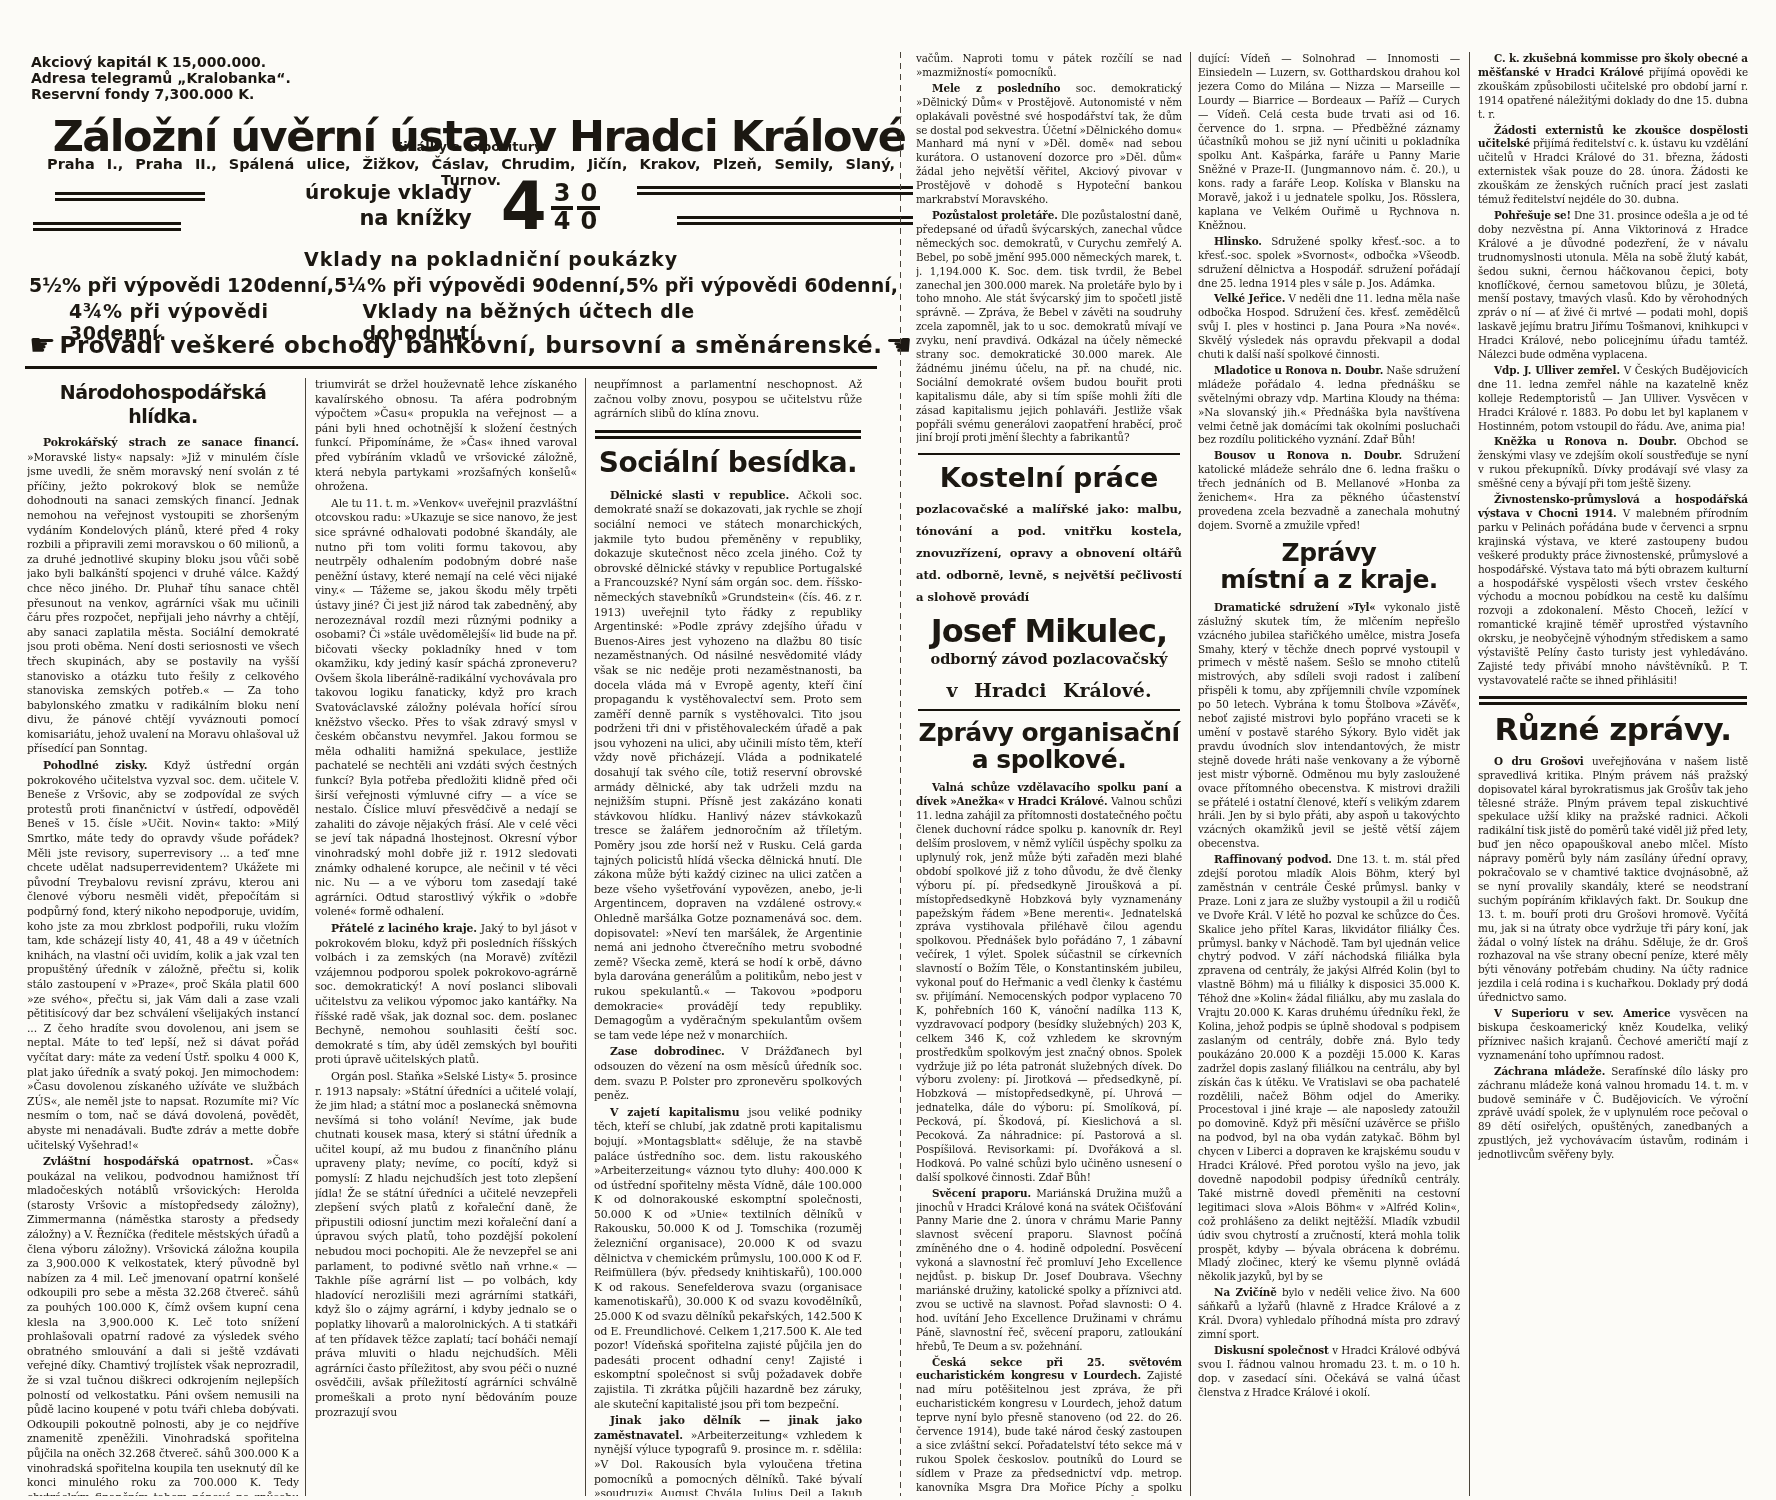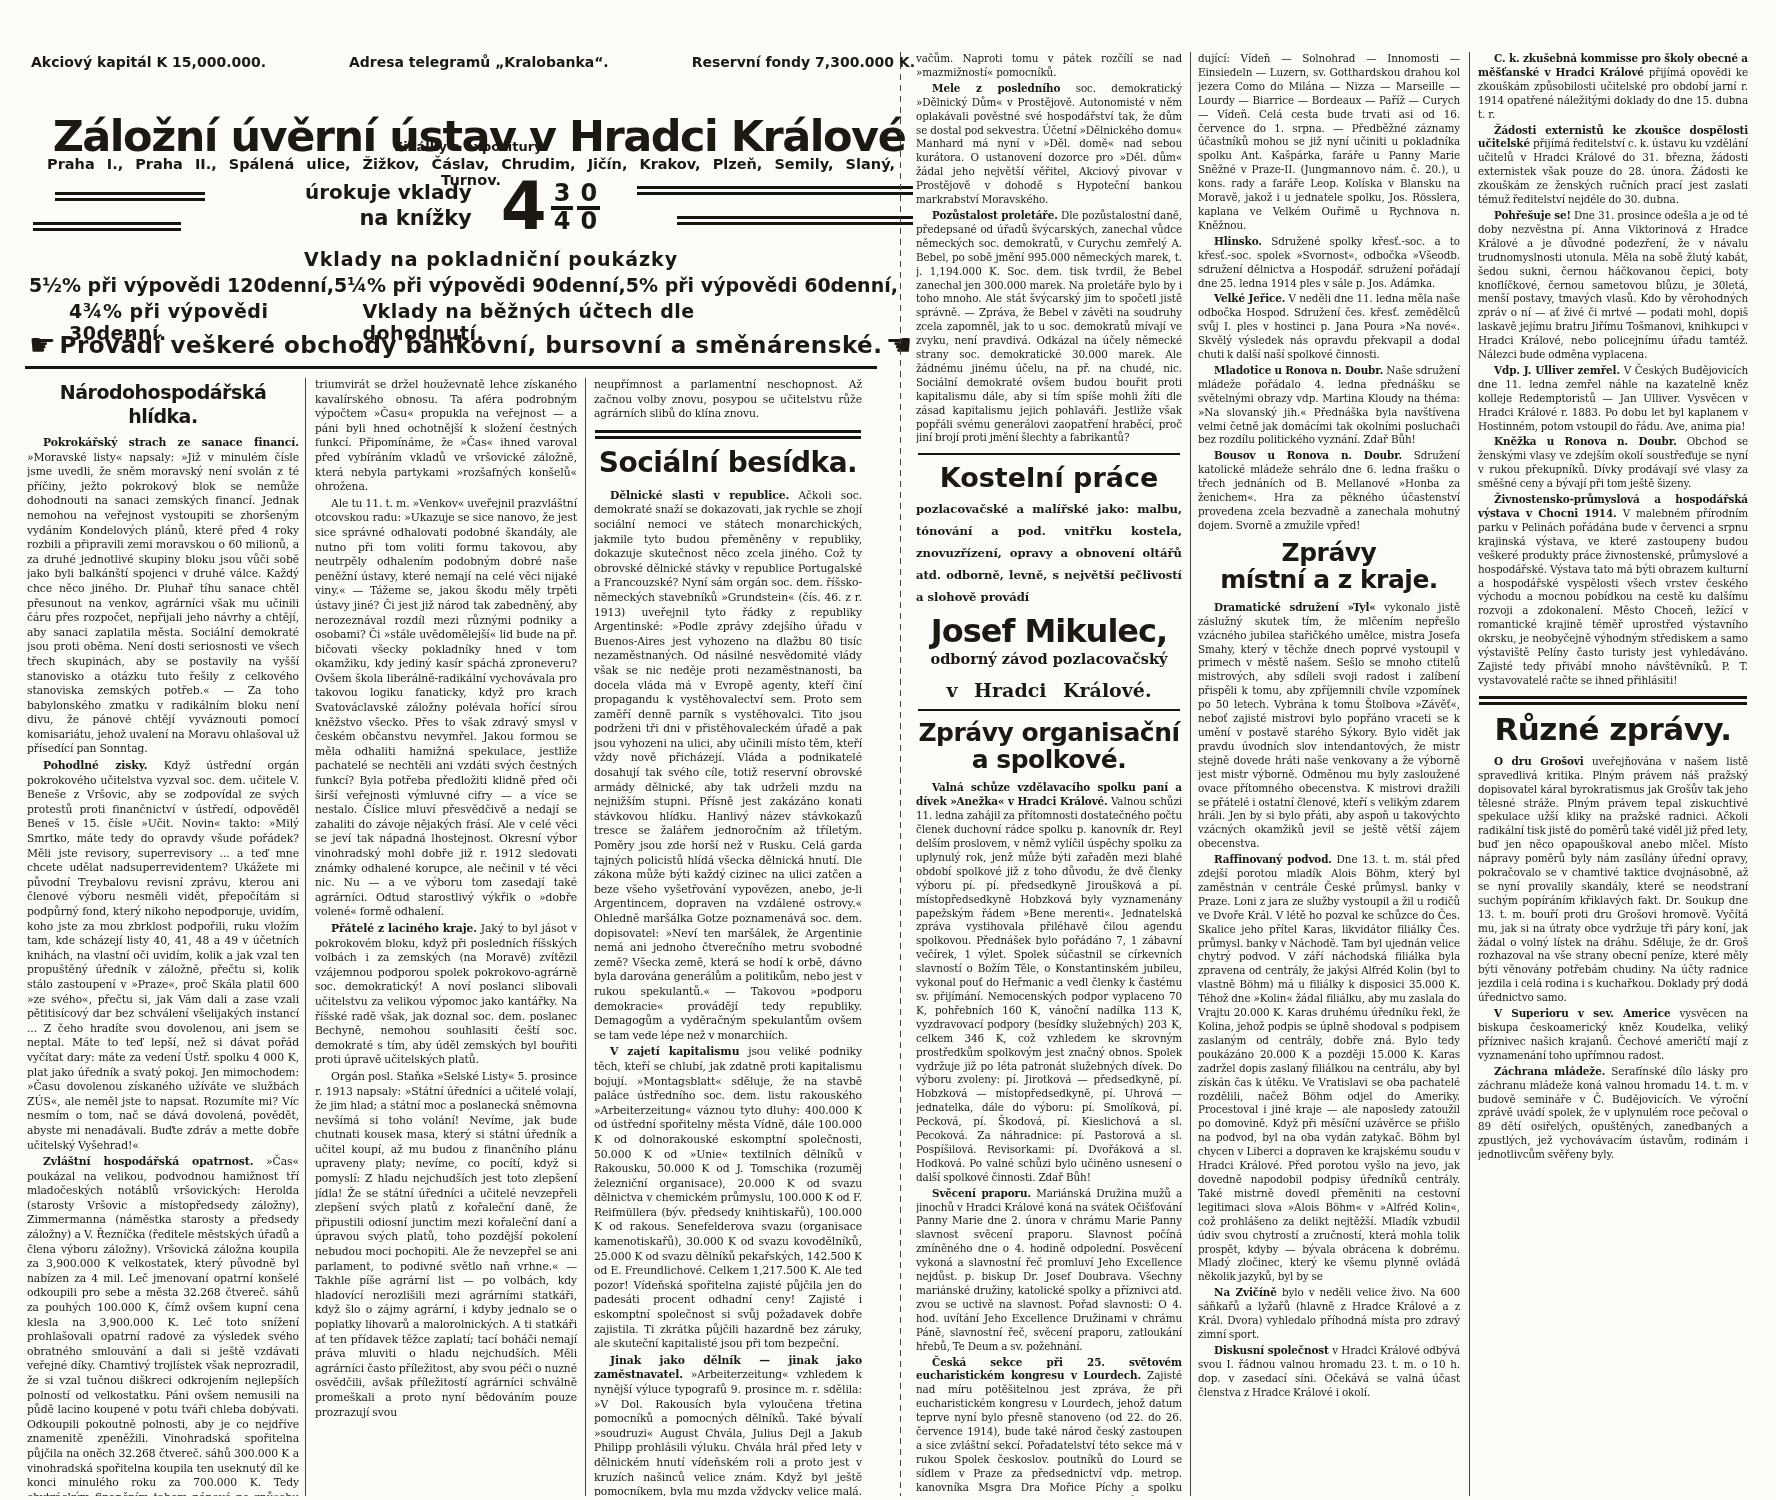--- a/index.html
+++ b/index.html
@@ -1,21 +1,21 @@
 <!DOCTYPE html>
 <html><head>
 <meta charset="utf-8">
 <style>
   html,body{margin:0;padding:0;background:#e9e7e1;}
   .page{position:relative;width:1776px;height:1500px;background:#fcfbf7;color:#1c1812;overflow:hidden;
         font-family:"DejaVu Serif",serif;}
   
   .ad{position:absolute;left:25px;top:40px;width:892px;height:322px;}
   .ad-top{position:absolute;top:14px;left:6px;right:2px;display:flex;justify-content:space-between;
-          font:bold 14px "DejaVu Sans",sans-serif;}
+          font:bold 14px "DejaVu Sans",sans-serif;flex-direction:column;}
   .ad-title{position:absolute;top:44px;left:16px;right:0;text-align:center;
             font:900 43px/46px "DejaVu Sans",sans-serif;letter-spacing:-1.5px;}
   .ad-blabel{position:absolute;top:99px;left:0;right:0;text-align:center;font:bold 13px "DejaVu Sans",sans-serif;}
   .ad-branches{position:absolute;top:116px;left:0;right:0;text-align:center;
                font:bold 14.5px "DejaVu Sans",sans-serif;word-spacing:7px;}
   .drule2{position:absolute;height:3px;border-top:3px solid #17130d;border-bottom:3px solid #17130d;}
   .rate-wrap{position:absolute;left:280px;top:138px;display:flex;align-items:center;gap:29px;}
   .rate-words{text-align:right;font-family:"DejaVu Sans",sans-serif;font-weight:900;}
   .rw1{font-size:20px;line-height:22px;}
   .rw2{font-size:21px;line-height:30px;}
@@ -137,20 +137,21 @@
     <p class="para"><span>Ale tu 11. t. m. »Venkov« uveřejnil prazvláštní otcovskou radu: »Ukazuje se sice nanovo, že jest sice správné odhalovati podobné škandály, ale nutno při tom voliti formu takovou, aby neutrpěly odhalením podobným dobré naše peněžní ústavy, které nemají na celé věci nijaké viny.« — Tážeme se, jakou škodu měly trpěti ústavy jiné? Či jest již národ tak zabedněný, aby nerozeznával rozdíl mezi různými podniky a osobami? Či »stále uvědomělejší« lid bude na př. bičovati všecky pokladníky hned v tom okamžiku, kdy jediný kasír spáchá zproneveru? Ovšem škola liberálně-radikální vychovávala pro takovou logiku fanaticky, když pro krach Svatováclavské záložny polévala hořící sírou kněžstvo všecko. Přes to však zdravý smysl v českém občanstvu nevymřel. Jakou formou se měla odhaliti hamižná spekulace, jestliže pachatelé se nechtěli ani vzdáti svých čestných funkcí? Byla potřeba předložiti klidně před oči širší veřejnosti výmluvné cifry — a více se nestalo. Číslice mluví přesvědčivě a nedají se zahaliti do závoje nějakých frásí. Ale v celé věci se jeví tak nápadná lhostejnost. Okresní výbor vinohradský mohl dobře již r. 1912 sledovati známky odhalené korupce, ale nečinil v té věci nic. Nu — a ve výboru tom zasedají také agrárníci. Odtud starostlivý výkřik o »dobře volené« formě odhalení.</span></p>
     <p class="para"><b class="lead">Přátelé z laciného kraje.</b> <span>Jaký to byl jásot v pokrokovém bloku, když při posledních říšských volbách i za zemských (na Moravě) zvítězil vzájemnou podporou spolek pokrokovo-agrárně soc. demokratický! A noví poslanci slibovali učitelstvu za velikou výpomoc jako kantářky. Na říšské radě však, jak doznal soc. dem. poslanec Bechyně, nemohou souhlasiti čeští soc. demokraté s tím, aby úděl zemských byl bouřiti proti úpravě učitelských platů.</span></p>
     <p class="para"><span>Orgán posl. Staňka »Selské Listy« 5. prosince r. 1913 napsaly: »Státní úředníci a učitelé volají, že jim hlad; a státní moc a poslanecká sněmovna nevšímá si toho volání! Nevíme, jak bude chutnati kousek masa, který si státní úředník a učitel koupí, až mu budou z finančního plánu upraveny platy; nevíme, co pocítí, když si pomyslí: Z hladu nejchudších jest toto zlepšení jídla! Že se státní úředníci a učitelé nevzepřeli zlepšení svých platů z kořaleční daně, že připustili odiosní junctim mezi kořaleční daní a úpravou svých platů, toho pozdější pokolení nebudou moci pochopiti. Ale že nevzepřel se ani parlament, to podivné světlo naň vrhne.« — Takhle píše agrární list — po volbách, kdy hladovící nerozlišili mezi agrárními statkáři, když šlo o zájmy agrární, i kdyby jednalo se o poplatky lihovarů a malorolnických. A ti statkáři ať ten přídavek těžce zaplatí; tací boháči nemají práva mluviti o hladu nejchudších. Měli agrárníci často příležitost, aby svou péči o nuzné osvědčili, avšak příležitostí agrárníci schválně promeškali a proto nyní bědováním pouze prozrazují svou</span></p>
   </div>
 
   <div class="col left" id="c-l3">
     <p class="para cont"><span>neupřímnost a parlamentní neschopnost. Až začnou volby znovu, posypou se učitelstvu růže agrárních slibů do klína znovu.</span></p>
     <div class="drule"></div>
     <h2 class="h-sec">Sociální besídka.</h2>
     <p class="para"><b class="lead">Dělnické slasti v republice.</b> <span>Ačkoli soc. demokraté snaží se dokazovati, jak rychle se zhojí sociální nemoci ve státech monarchických, jakmile tyto budou přeměněny v republiky, dokazuje skutečnost něco zcela jiného. Což ty obrovské dělnické stávky v republice Portugalské a Francouzské? Nyní sám orgán soc. dem. říšsko-německých stavebníků »Grundstein« (čís. 46. z r. 1913) uveřejnil tyto řádky z republiky Argentinské: »Podle zprávy zdejšího úřadu v Buenos-Aires jest vyhozeno na dlažbu 80 tisíc nezaměstnaných. Od násilné nesvědomité vlády však se nic neděje proti nezaměstnanosti, ba docela vláda má v Evropě agenty, kteří činí propagandu k vystěhovalectví sem. Proto sem zaměří denně parník s vystěhovalci. Tito jsou podrženi tři dni v přistěhovaleckém úřadě a pak jsou vyhozeni na ulici, aby učinili místo těm, kteří vždy nově přicházejí. Vláda a podnikatelé dosahují tak svého cíle, totiž reservní obrovské armády dělnické, aby tak udrželi mzdu na nejnižším stupni. Přísně jest zakázáno konati stávkovou hlídku. Hanlivý název stávkokazů tresce se žalářem jednoročním až tříletým. Poměry jsou zde horší než v Rusku. Celá garda tajných policistů hlídá všecka dělnická hnutí. Dle zákona může býti každý cizinec na ulici zatčen a beze všeho vyšetřování vypovězen, anebo, je-li Argentincem, dopraven na vzdálené ostrovy.« Ohledně maršálka Gotze poznamenává soc. dem. dopisovatel: »Neví ten maršálek, že Argentinie nemá ani jednoho čtverečního metru svobodné země? Všecka země, která se hodí k orbě, dávno byla darována generálům a politikům, nebo jest v rukou spekulantů.« — Takovou »podporu demokracie« provádějí tedy republiky. Demagogům a vyděračným spekulantům ovšem se tam vede lépe než v monarchiích.</span></p>
+    <p class="para"><b class="lead">Zase dobrodinec.</b> <span>V Drážďanech byl odsouzen do vězení na osm měsíců úředník soc. dem. svazu P. Polster pro zpronevěru spolkových peněz.</span></p>
     <p class="para"><b class="lead">V zajetí kapitalismu</b> <span>jsou veliké podniky těch, kteří se chlubí, jak zdatně proti kapitalismu bojují. »Montagsblatt« sděluje, že na stavbě paláce ústředního soc. dem. listu rakouského »Arbeiterzeitung« váznou tyto dluhy: 400.000 K od ústřední spořitelny města Vídně, dále 100.000 K od dolnorakouské eskomptní společnosti, 50.000 K od »Unie« textilních dělníků v Rakousku, 50.000 K od J. Tomschika (rozuměj železniční organisace), 20.000 K od svazu dělnictva v chemickém průmyslu, 100.000 K od F. Reifmüllera (býv. předsedy knihtiskařů), 100.000 K od rakous. Senefelderova svazu (organisace kamenotiskařů), 30.000 K od svazu kovodělníků, 25.000 K od svazu dělníků pekařských, 142.500 K od E. Freundlichové. Celkem 1,217.500 K. Ale teď pozor! Vídeňská spořitelna zajisté půjčila jen do padesáti procent odhadní ceny! Zajisté i eskomptní společnost si svůj požadavek dobře zajistila. Ti zkrátka půjčili hazardně bez záruky, ale skuteční kapitalisté jsou při tom bezpeční.</span></p>
     <p class="para"><b class="lead">Jinak jako dělník — jinak jako zaměstnavatel.</b> <span>»Arbeiterzeitung« vzhledem k nynější výluce typografů 9. prosince m. r. sdělila: »V Dol. Rakousích byla vyloučena třetina pomocníků a pomocných dělníků. Také bývalí »soudruzi« August Chvála, Julius Dejl a Jakub Philipp prohlásili výluku. Chvála hrál před lety v dělnickém hnutí vídeňském roli a proto jest v kruzích našinců velice znám. Když byl ještě pomocníkem, byla mu mzda vždycky velice malá. R. 1882 otevřel z široka ústa — proti vyssa-</span></p>
   </div>
 
   <div class="col right" id="c-r1">
     <p class="para cont"><span>vačům. Naproti tomu v pátek rozčílí se nad »mazmižností« pomocníků.</span></p>
     <p class="para"><b class="lead">Mele z posledního</b> <span>soc. demokratický »Dělnický Dům« v Prostějově. Autonomisté v něm oplakávali pověstné své hospodářství tak, že dům se dostal pod sekvestra. Účetní »Dělnického domu« Manhard má nyní v »Děl. domě« nad sebou kurátora. O ustanovení dozorce pro »Děl. dům« žádal jeho největší věřitel, Akciový pivovar v Prostějově v dohodě s Hypoteční bankou markrabství Moravského.</span></p>
     <p class="para"><b class="lead">Pozůstalost proletáře.</b> <span>Dle pozůstalostní daně, předepsané od úřadů švýcarských, zanechal vůdce německých soc. demokratů, v Curychu zemřelý A. Bebel, po sobě jmění 995.000 německých marek, t. j. 1,194.000 K. Soc. dem. tisk tvrdil, že Bebel zanechal jen 300.000 marek. Na proletáře bylo by i toho mnoho. Ale stát švýcarský jim to spočetl jistě správně. — Zpráva, že Bebel v závěti na soudruhy zcela zapomněl, jak to u soc. demokratů mívají ve zvyku, není pravdivá. Odkázal na účely německé strany soc. demokratické 30.000 marek. Ale žádnému jinému účelu, na př. na chudé, nic. Sociální demokraté ovšem budou bouřit proti kapitalismu dále, aby si tím spíše mohli žíti dle zásad kapitalismu jejich pohlaváři. Jestliže však popřáli svému generálovi zaopatření hraběcí, proč jiní brojí proti jmění šlechty a fabrikantů?</span></p>
     <div class="srule"></div>
     <div class="shop">

